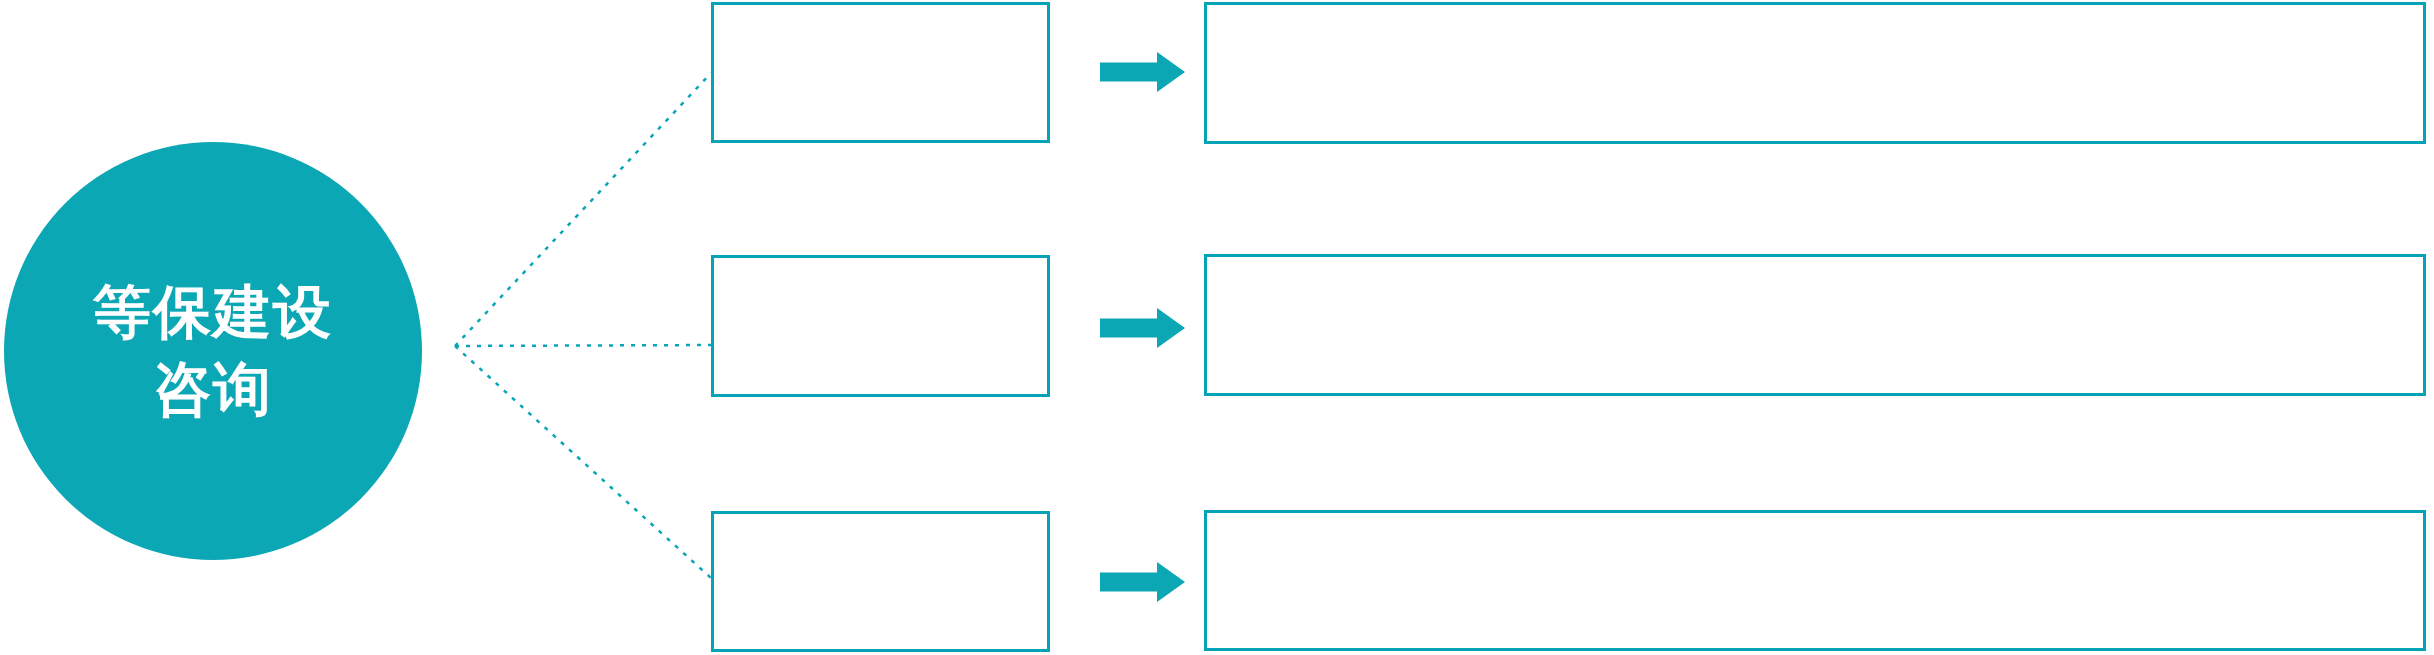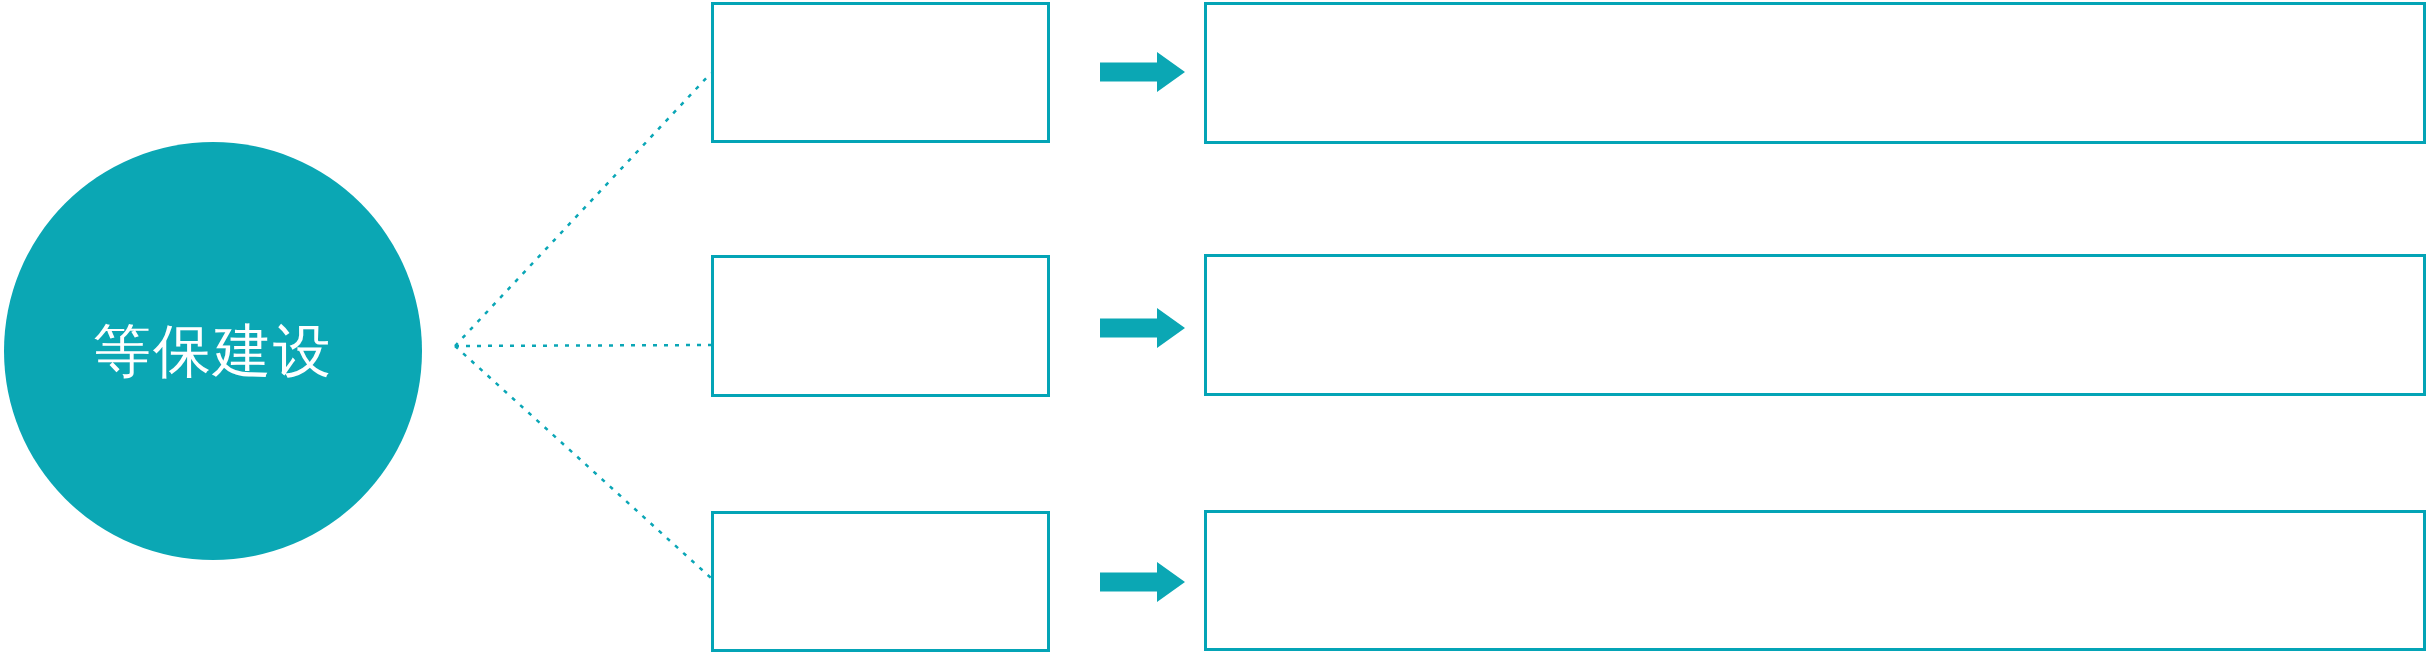--- a/index.html
+++ b/index.html
@@ -24,21 +24,21 @@
     border-radius: 50%;
     background: #0ba7b4;
     display: flex;
     align-items: center;
     justify-content: center;
     text-align: center;
   }
   .hub-label {
     color: #ffffff;
     font-size: 58px;
-    font-weight: 400;
+    font-weight: 700;
     line-height: 1.32;
     letter-spacing: 2px;
   }
   .connector-svg {
     position: absolute;
     left: 0;
     top: 0;
     width: 2434px;
     height: 655px;
     pointer-events: none;
@@ -90,20 +90,21 @@
   }
 </style>
 </head>
 <body>
 
 <div class="canvas">
 
   <div class="hub-circle">
     <div class="hub-label">
       <span>等保建设</span><br>
+      <span>咨询</span>
     </div>
   </div>
 
   <svg class="connector-svg" viewBox="0 0 2434 655" xmlns="http://www.w3.org/2000/svg">
     <line x1="455" y1="346" x2="711" y2="73"></line>
     <line x1="455" y1="346" x2="711" y2="345"></line>
     <line x1="455" y1="346" x2="711" y2="578"></line>
   </svg>
 
   <div class="small-box small-box-1">

